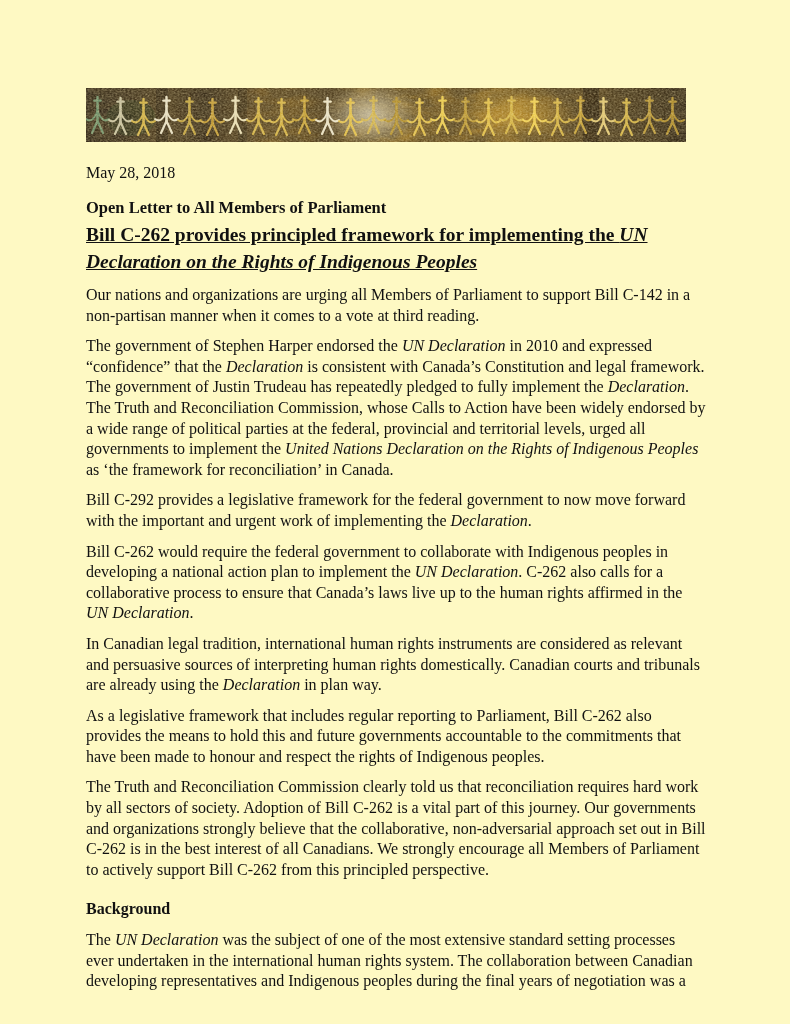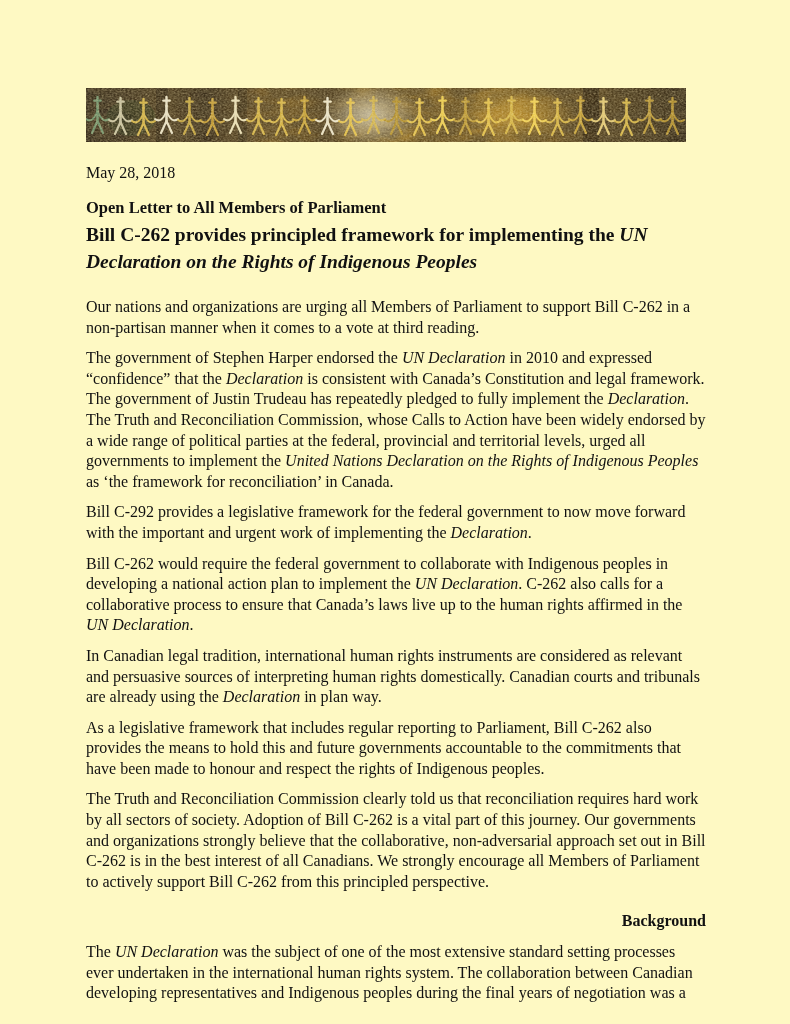--- a/index.html
+++ b/index.html
@@ -29,35 +29,35 @@
   .open-letter {
     font-size: 16.5px;
     font-weight: bold;
     line-height: 21px;
     margin: 0 0 3px 0;
   }
   .doc-title {
     font-size: 19.5px;
     font-weight: bold;
     line-height: 27px;
-    margin: 0 0 22px 0;
+    margin: 0 0 10px 0;
     max-width: 620px;
+    text-decoration: underline;
   }
   .letter-body { max-width: 620px; }
   .para {
     font-size: 16px;
     line-height: 20.6px;
     margin: 0 0 10px 0;
   }
   .subheading {
     font-size: 16px;
     font-weight: bold;
     line-height: 20.6px;
     margin: 19px 0 10px 0;
-    text-align: right;
   }
   .it { font-style: italic; }
 </style>
 </head>
 <body>
 
 <div class="page">
 
   <div class="banner">
     <svg viewBox="0 0 600 54" preserveAspectRatio="none" aria-hidden="true">
@@ -141,21 +141,21 @@
     </svg>
   </div>
 
   <p class="date-line">May 28, 2018</p>
 
   <p class="open-letter">Open Letter to All Members of Parliament</p>
 
   <h1 class="doc-title"><span>Bill C-262 provides principled framework for implementing the </span><span class="it">UN Declaration on the Rights of Indigenous Peoples</span></h1>
 
   <div class="letter-body">
-      <p class="para"><span>Our nations and organizations are urging all Members of Parliament to support Bill C-262 in a non-partisan manner when it comes to a vote at third reading.</span></p>
+      <p class="para"><span>Our nations and organizations are urging all Members of Parliament to support Bill C-142 in a non-partisan manner when it comes to a vote at third reading.</span></p>
       <p class="para"><span>The government of Stephen Harper endorsed the </span><span class="it">UN Declaration</span><span> in 2010 and expressed “confidence” that the </span><span class="it">Declaration</span><span> is consistent with Canada’s Constitution and legal framework. The government of Justin Trudeau has repeatedly pledged to fully implement the </span><span class="it">Declaration</span><span>. The Truth and Reconciliation Commission, whose Calls to Action have been widely endorsed by a wide range of political parties at the federal, provincial and territorial levels, urged all governments to implement the </span><span class="it">United Nations Declaration on the Rights of Indigenous Peoples</span><span> as ‘the framework for reconciliation’ in Canada.</span></p>
       <p class="para"><span>Bill C-292 provides a legislative framework for the federal government to now move forward with the important and urgent work of implementing the </span><span class="it">Declaration</span><span>.</span></p>
       <p class="para"><span>Bill C-262 would require the federal government to collaborate with Indigenous peoples in developing a national action plan to implement the </span><span class="it">UN Declaration</span><span>. C-262 also calls for a collaborative process to ensure that Canada’s laws live up to the human rights affirmed in the </span><span class="it">UN Declaration</span><span>.</span></p>
       <p class="para"><span>In Canadian legal tradition, international human rights instruments are considered as relevant and persuasive sources of interpreting human rights domestically. Canadian courts and tribunals are already using the </span><span class="it">Declaration</span><span> in plan way.</span></p>
       <p class="para"><span>As a legislative framework that includes regular reporting to Parliament, Bill C-262 also provides the means to hold this and future governments accountable to the commitments that have been made to honour and respect the rights of Indigenous peoples.</span></p>
       <p class="para"><span>The Truth and Reconciliation Commission clearly told us that reconciliation requires hard work by all sectors of society. Adoption of Bill C-262 is a vital part of this journey. Our governments and organizations strongly believe that the collaborative, non-adversarial approach set out in Bill C-262 is in the best interest of all Canadians. We strongly encourage all Members of Parliament to actively support Bill C-262 from this principled perspective.</span></p>
       <p class="subheading"><span>Background</span></p>
       <p class="para"><span>The </span><span class="it">UN Declaration</span><span> was the subject of one of the most extensive standard setting processes ever undertaken in the international human rights system. The collaboration between Canadian developing representatives and Indigenous peoples during the final years of negotiation was a</span></p>
     </div>
 

